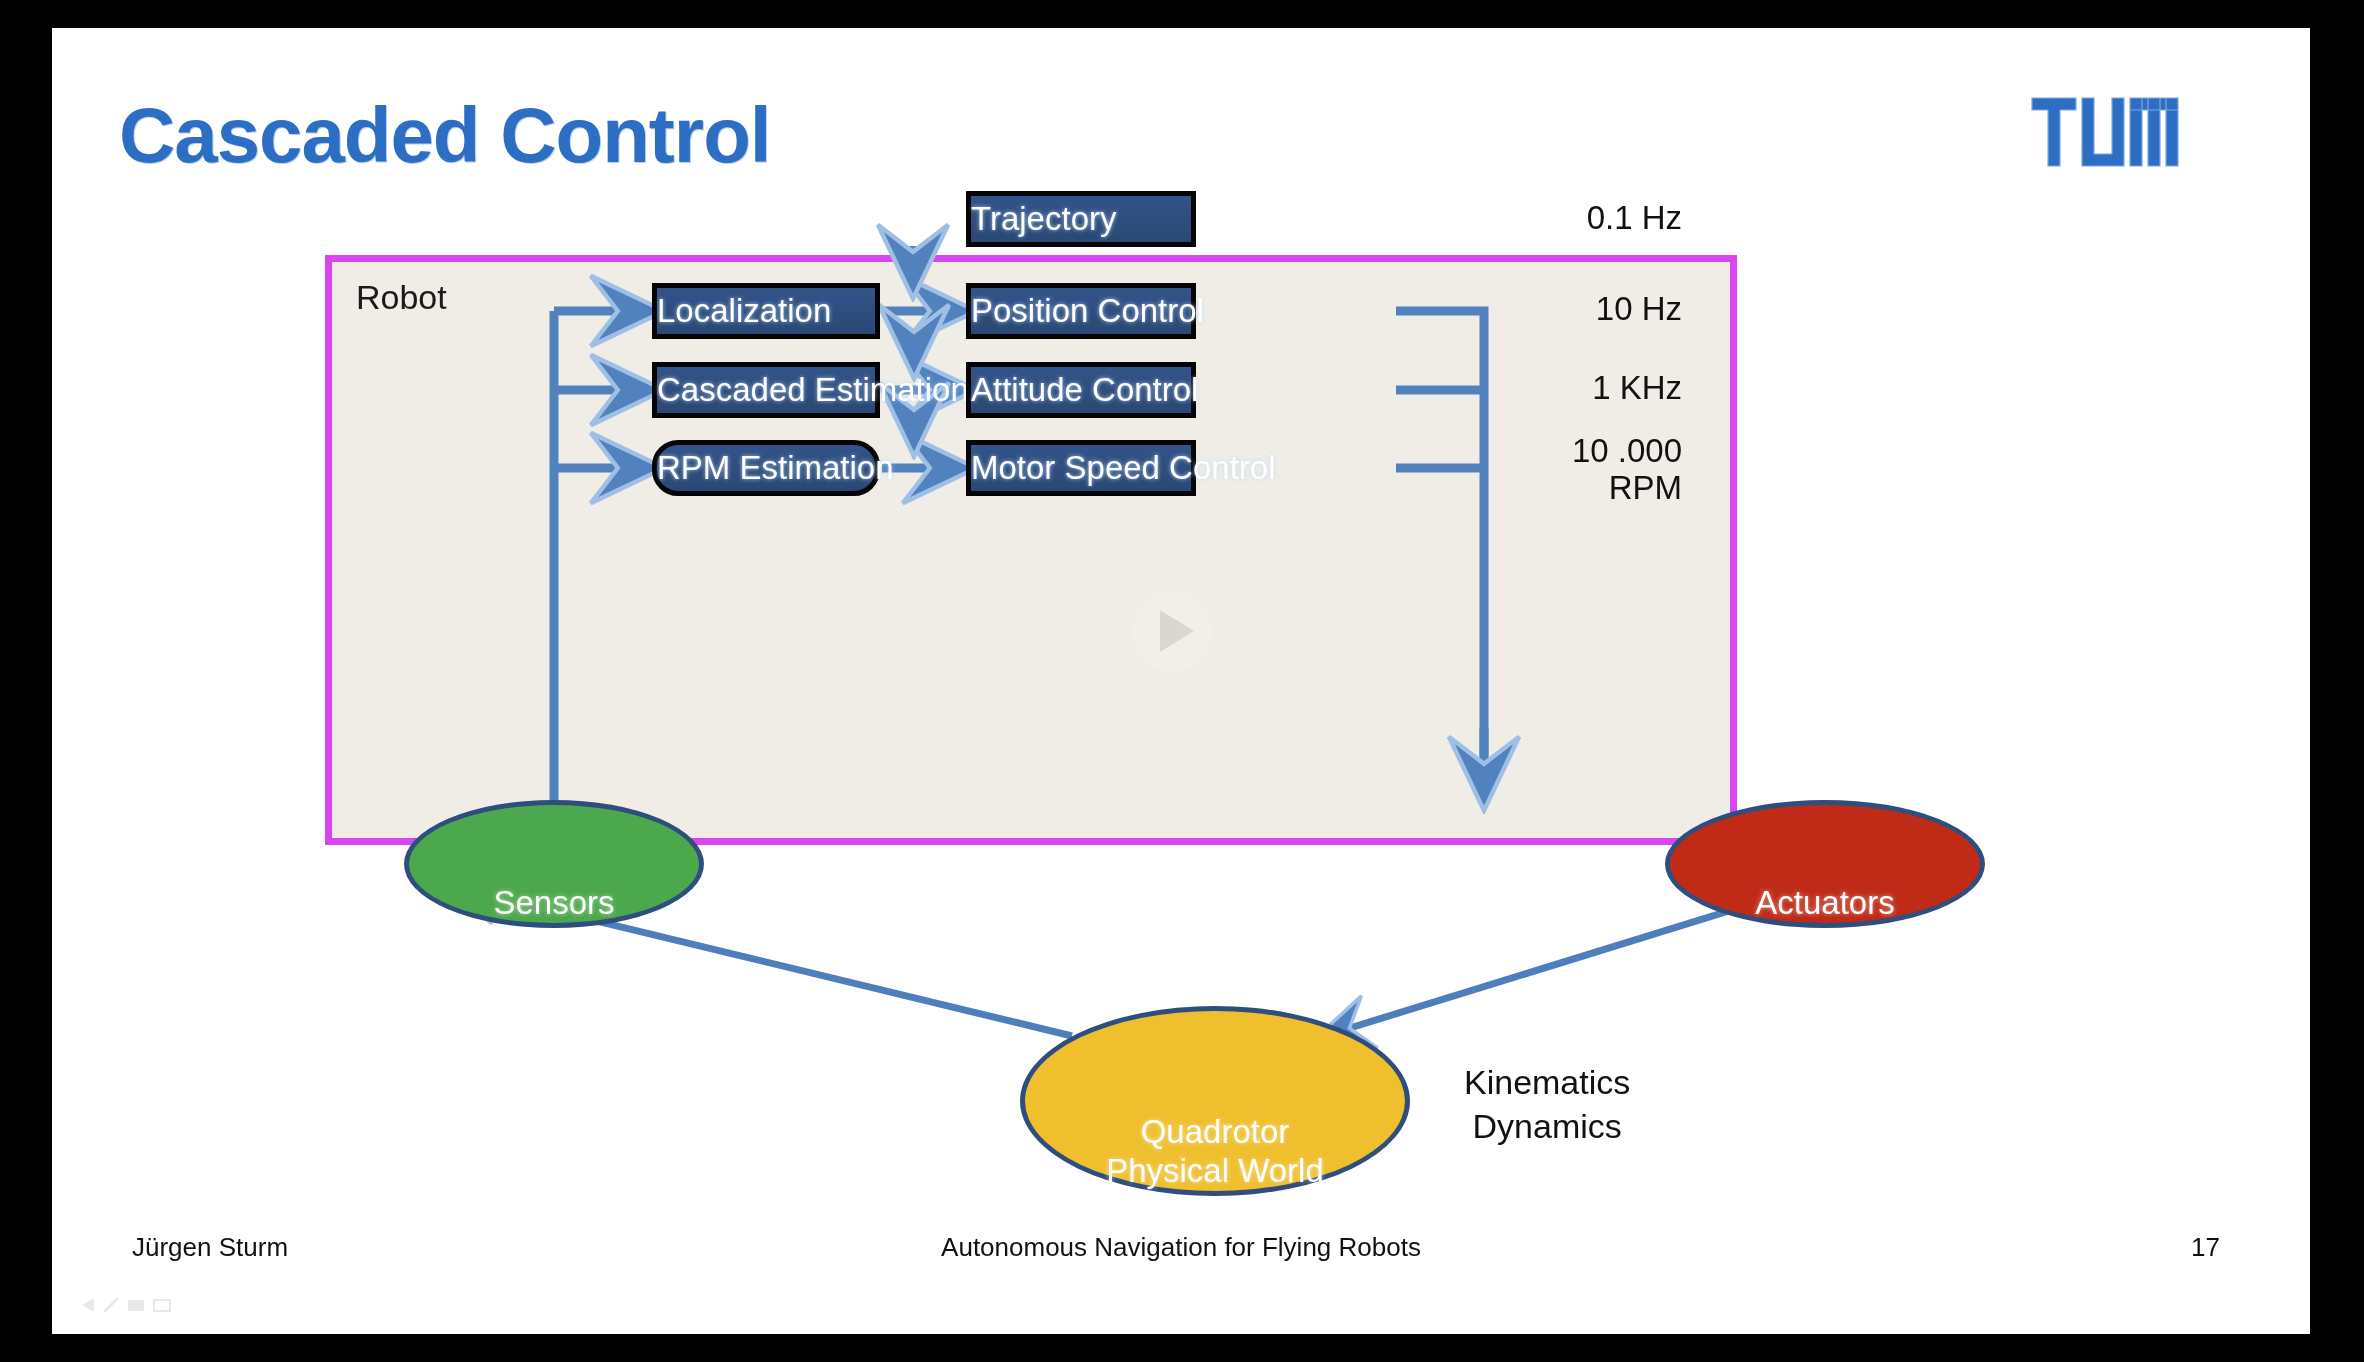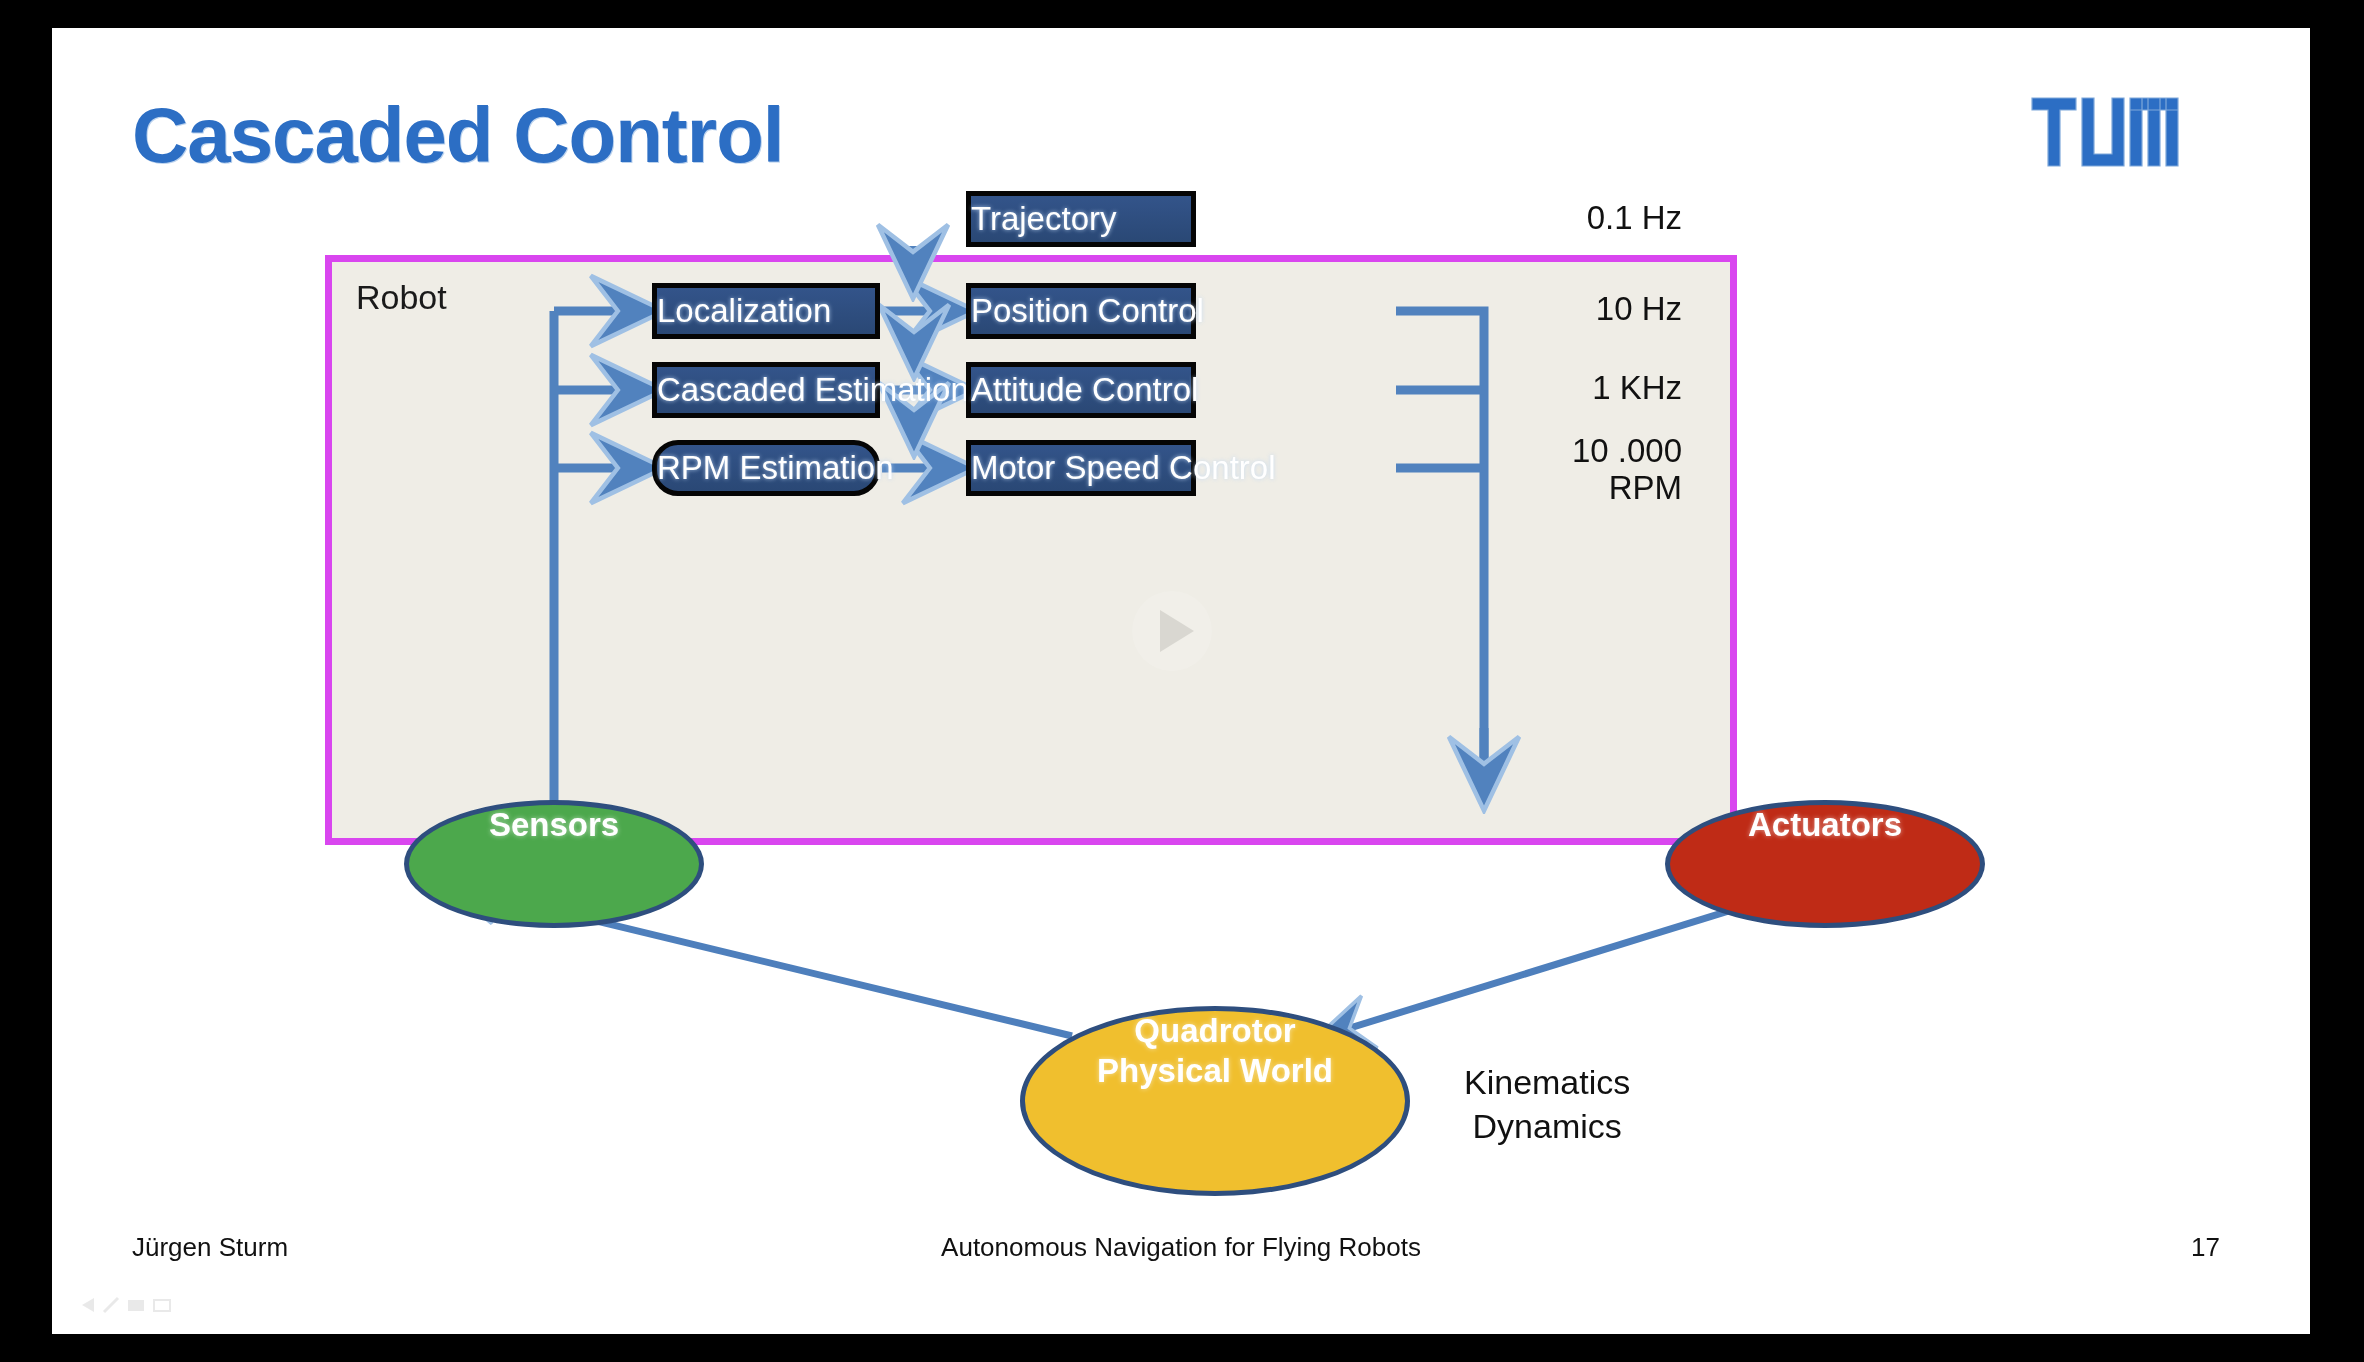--- a/index.html
+++ b/index.html
@@ -12,21 +12,21 @@
   #slide {
     position: absolute;
     left: 52px; top: 28px;
     width: 2258px; height: 1306px;
     background: #ffffff;
   }
 
   
   #title {
     position: absolute;
-    left: 80px; top: 62px;
+    left: 67px; top: 62px;
     font-size: 78px;
     font-weight: bold;
     color: #2C6EC4;
     letter-spacing: -1px;
     text-shadow: 1px 1px 0 rgba(180,205,235,0.9);
     white-space: nowrap;
   }
 
   
   #tum-logo { position: absolute; right: 112px; top: 68px; width: 168px; height: 72px; }
@@ -67,28 +67,27 @@
     text-align: right;
     line-height: 1.12;
     white-space: pre-line;
   }
 
   
   .ellipse {
     position: absolute;
     border-radius: 50%;
     border: 5px solid #2E4E7E;
-    display: flex; align-items: flex-start; justify-content: center;
+    display: flex; align-items: flex-end; justify-content: center;
     text-align: center;
     color: #fff;
     font-size: 33px;
     line-height: 1.2;
     text-shadow: 0 0 5px rgba(255,255,255,.55);
     white-space: pre-line;
-    font-weight: bold;
   }
   #sensors-ellipse   { left: 352px;  top: 772px;  width: 300px; height: 128px; background:#4CA84C; }
   #actuators-ellipse { left: 1613px; top: 772px;  width: 320px; height: 128px; background:#BF2B16; }
   #quadrotor-ellipse { left: 968px;  top: 978px;  width: 390px; height: 190px; background:#F0BF2E; }
 
   #kin-dyn-label {
     position: absolute;
     left: 1412px; top: 1033px;
     font-size: 34px;
     color: #111;

